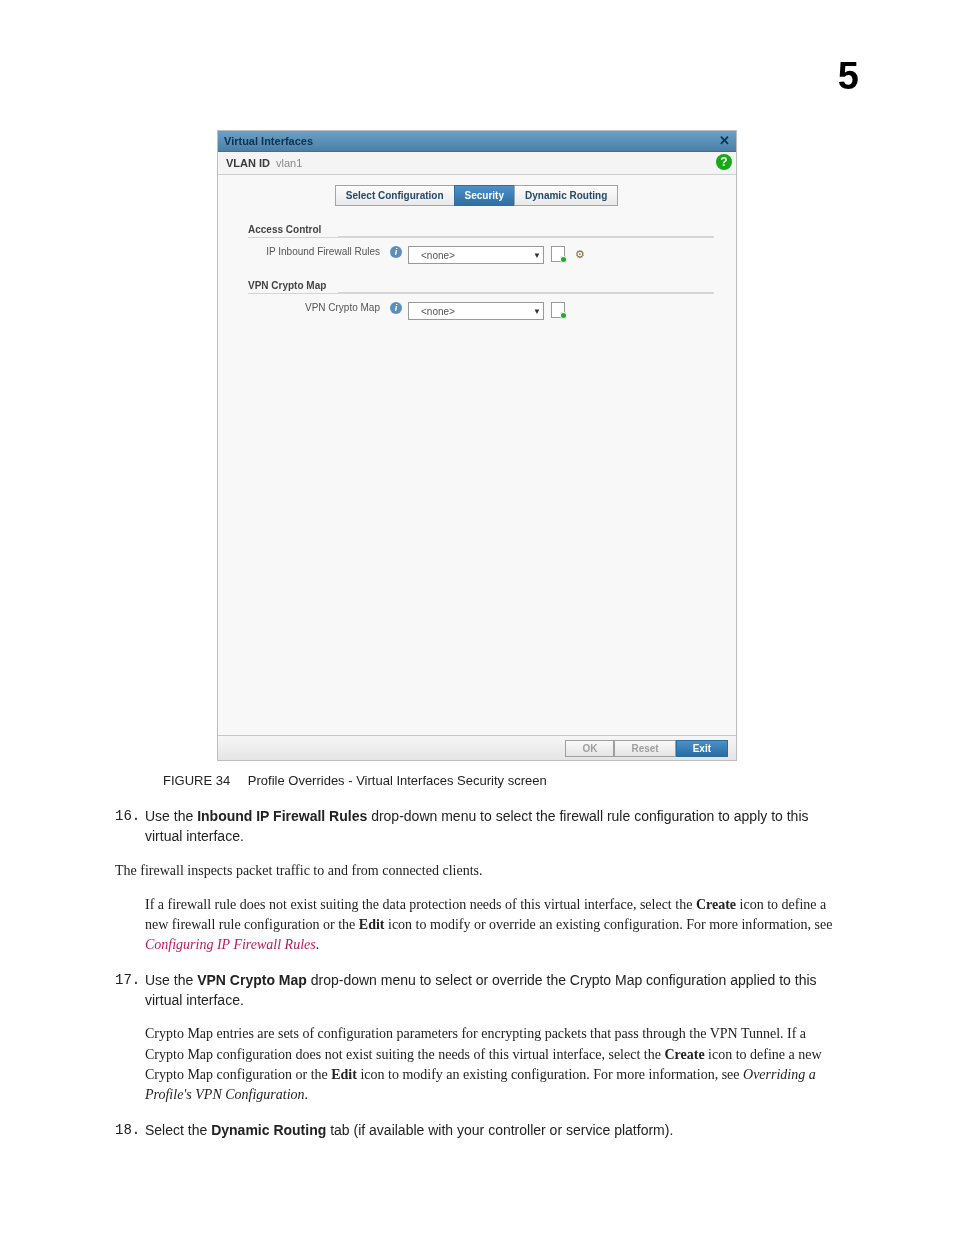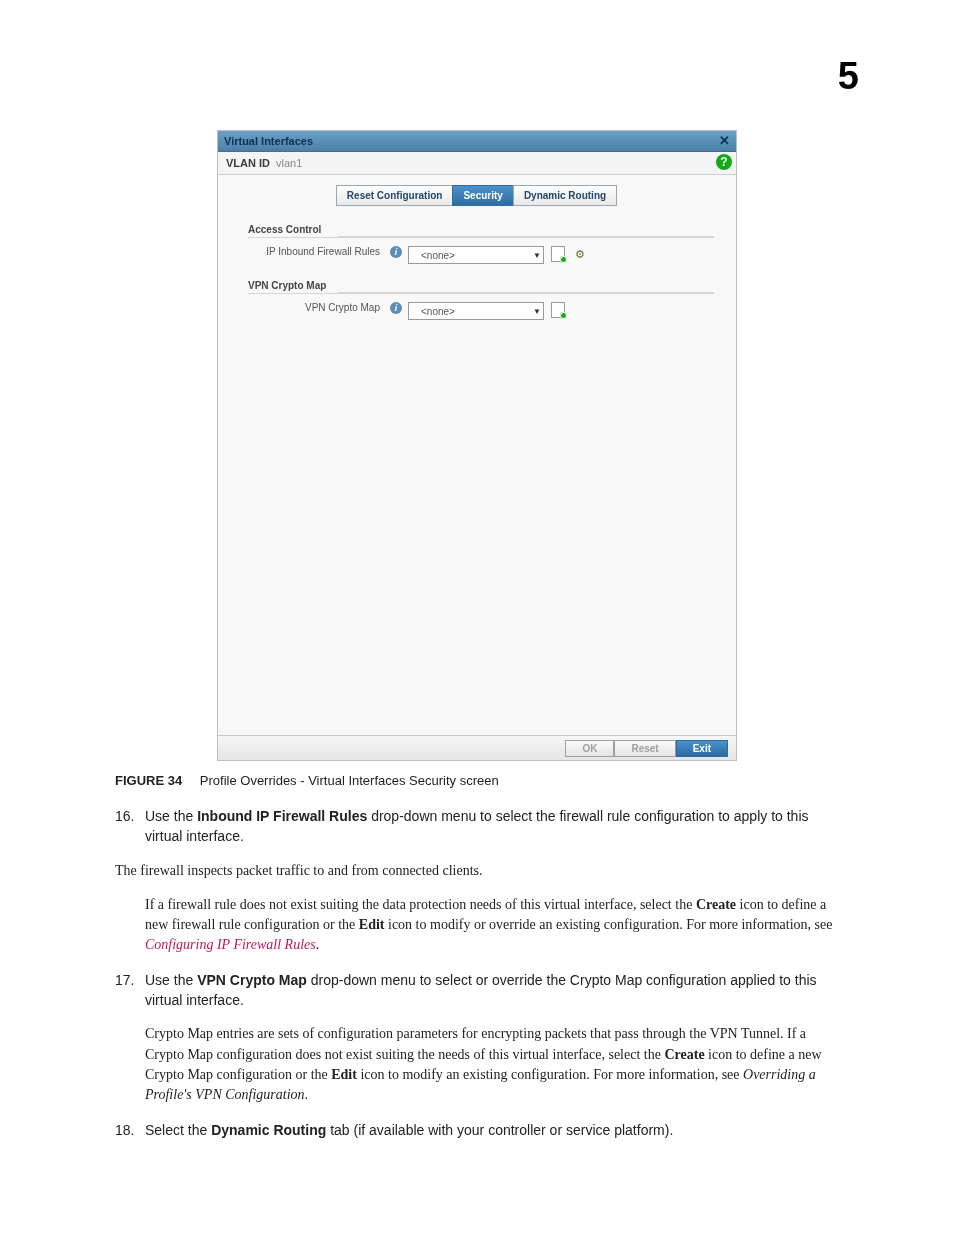--- a/index.html
+++ b/index.html
@@ -139,25 +139,25 @@
     height:24px;display:flex;align-items:center;justify-content:flex-end;padding:0 8px;
   }
   .fbtn {
     font-size:10px;font-weight:bold;border:1px solid #9f9f9f;
     background:linear-gradient(#fafafa,#e4e4e4);
     padding:2px 16px;color:#9f9f9f;
   }
   .fbtn.exit { background:linear-gradient(#4b90c9,#2a6ca2); color:#fff; border-color:#2a6ca2;}
   
   .caption { font-size:13px; margin: 6px 0 18px 0;}
-  .caption .cap-lead { font-weight:bold; margin-right: 14px;}
+  .caption .cap-lead { font-weight:normal; margin-right: 14px; margin-left: 48px;}
   .body-text { font-size:14px; line-height:1.45;}
   ol.steps { list-style:none; padding:0; margin:0;}
   ol.steps > li { display:flex; margin-bottom:14px;}
-  ol.steps > li .num { width:30px; flex:none;}
+  ol.steps > li .num { width:30px; flex:none;font-family:Liberation Mono, monospace;}
   ol.steps > li .txt { flex:1;}
   .para { margin: 0 0 14px 0; font-family: Liberation Serif, serif;}
   .indent { margin-left:30px;}
   .link { color:#be185d; font-style:italic;}
   .b { font-weight:bold;}
   .i { font-style:italic;}
 </style>
 </head>
 <body>
 
@@ -170,21 +170,21 @@
         <span>Virtual Interfaces</span>
         <span class="title-x">✕</span>
       </div>
       <div class="ss-subbar">
         <span class="sub-label">VLAN ID</span>
         <span class="sub-val">vlan1</span>
         <span class="ss-help">?</span>
       </div>
       <div class="ss-body">
         <div class="ss-tabbar">
-          <div class="ss-tab">Reset Configuration</div>
+          <div class="ss-tab">Select Configuration</div>
           <div class="ss-tab active">Security</div>
           <div class="ss-tab">Dynamic Routing</div>
         </div>
         <div class="ss-content">
           <div class="ss-section">
             <div class="sec-head">Access Control</div>
             <div class="ss-row">
               <span class="lbl">IP Inbound Firewall Rules</span>
               <span class="info-i">i</span>
               <div class="dd">

